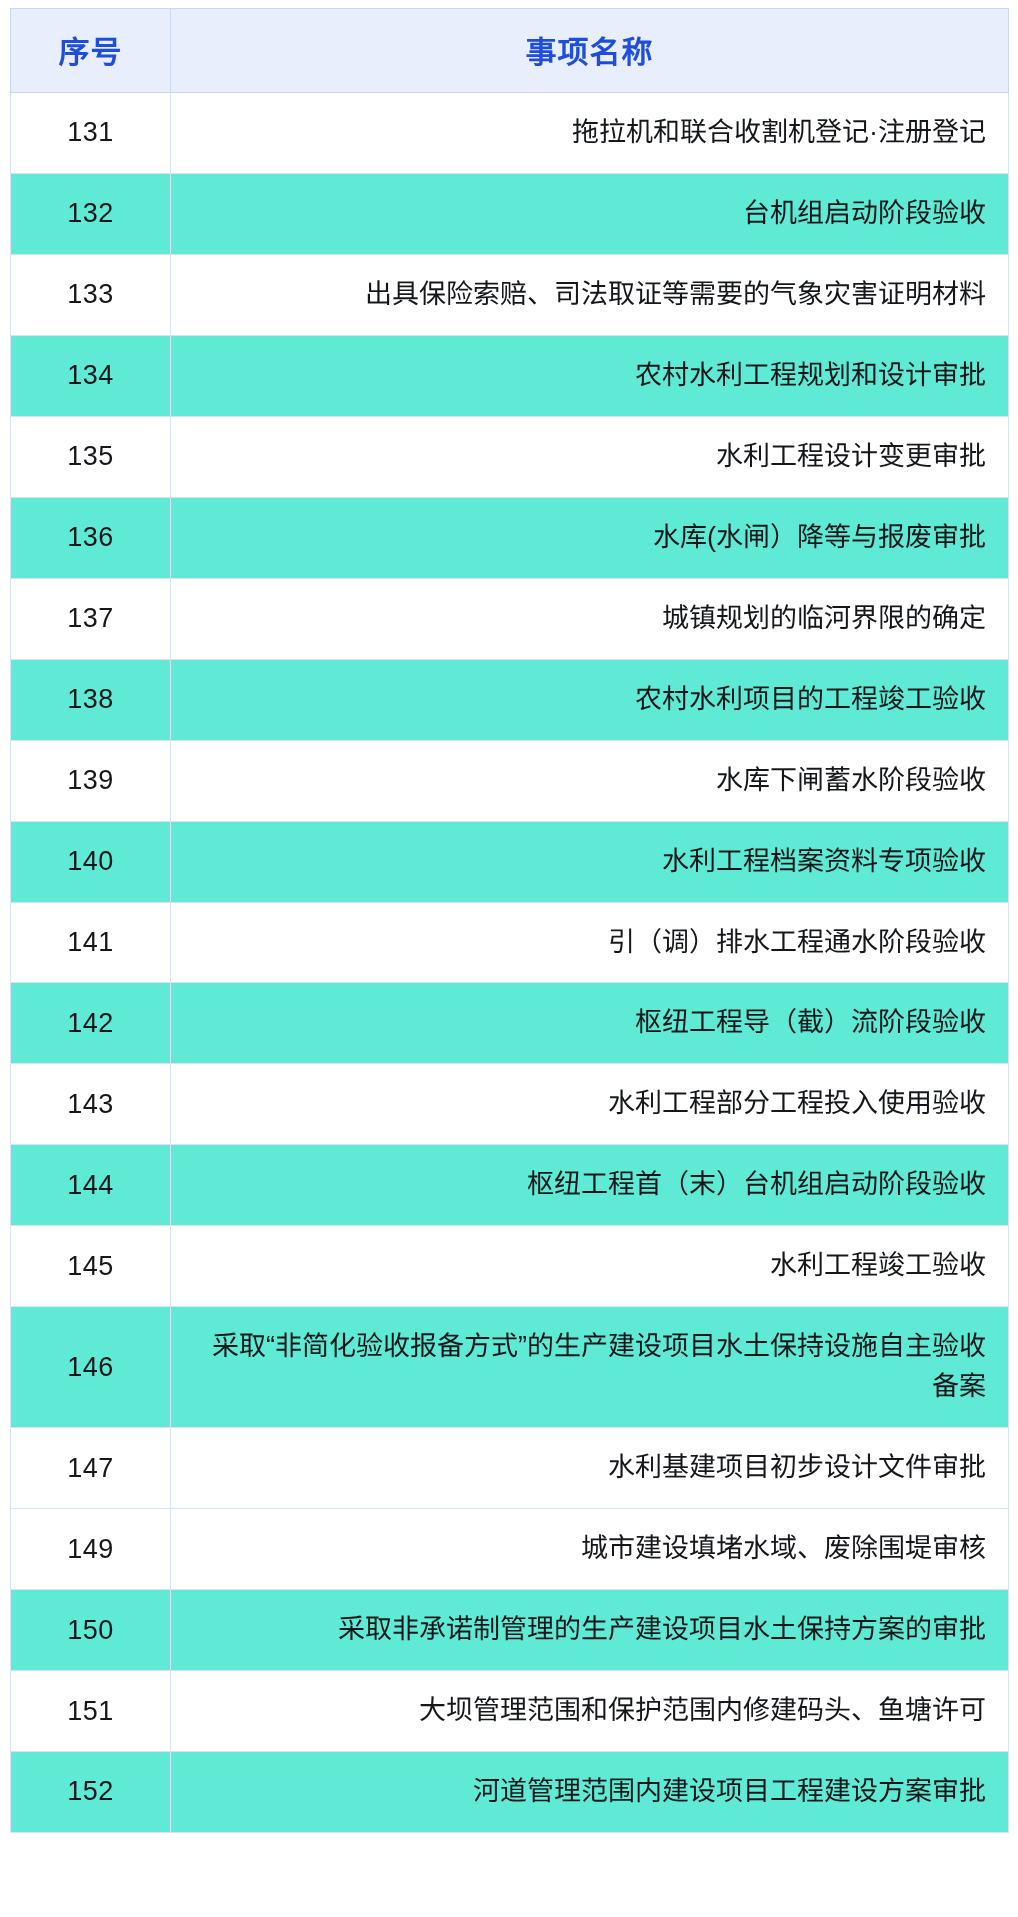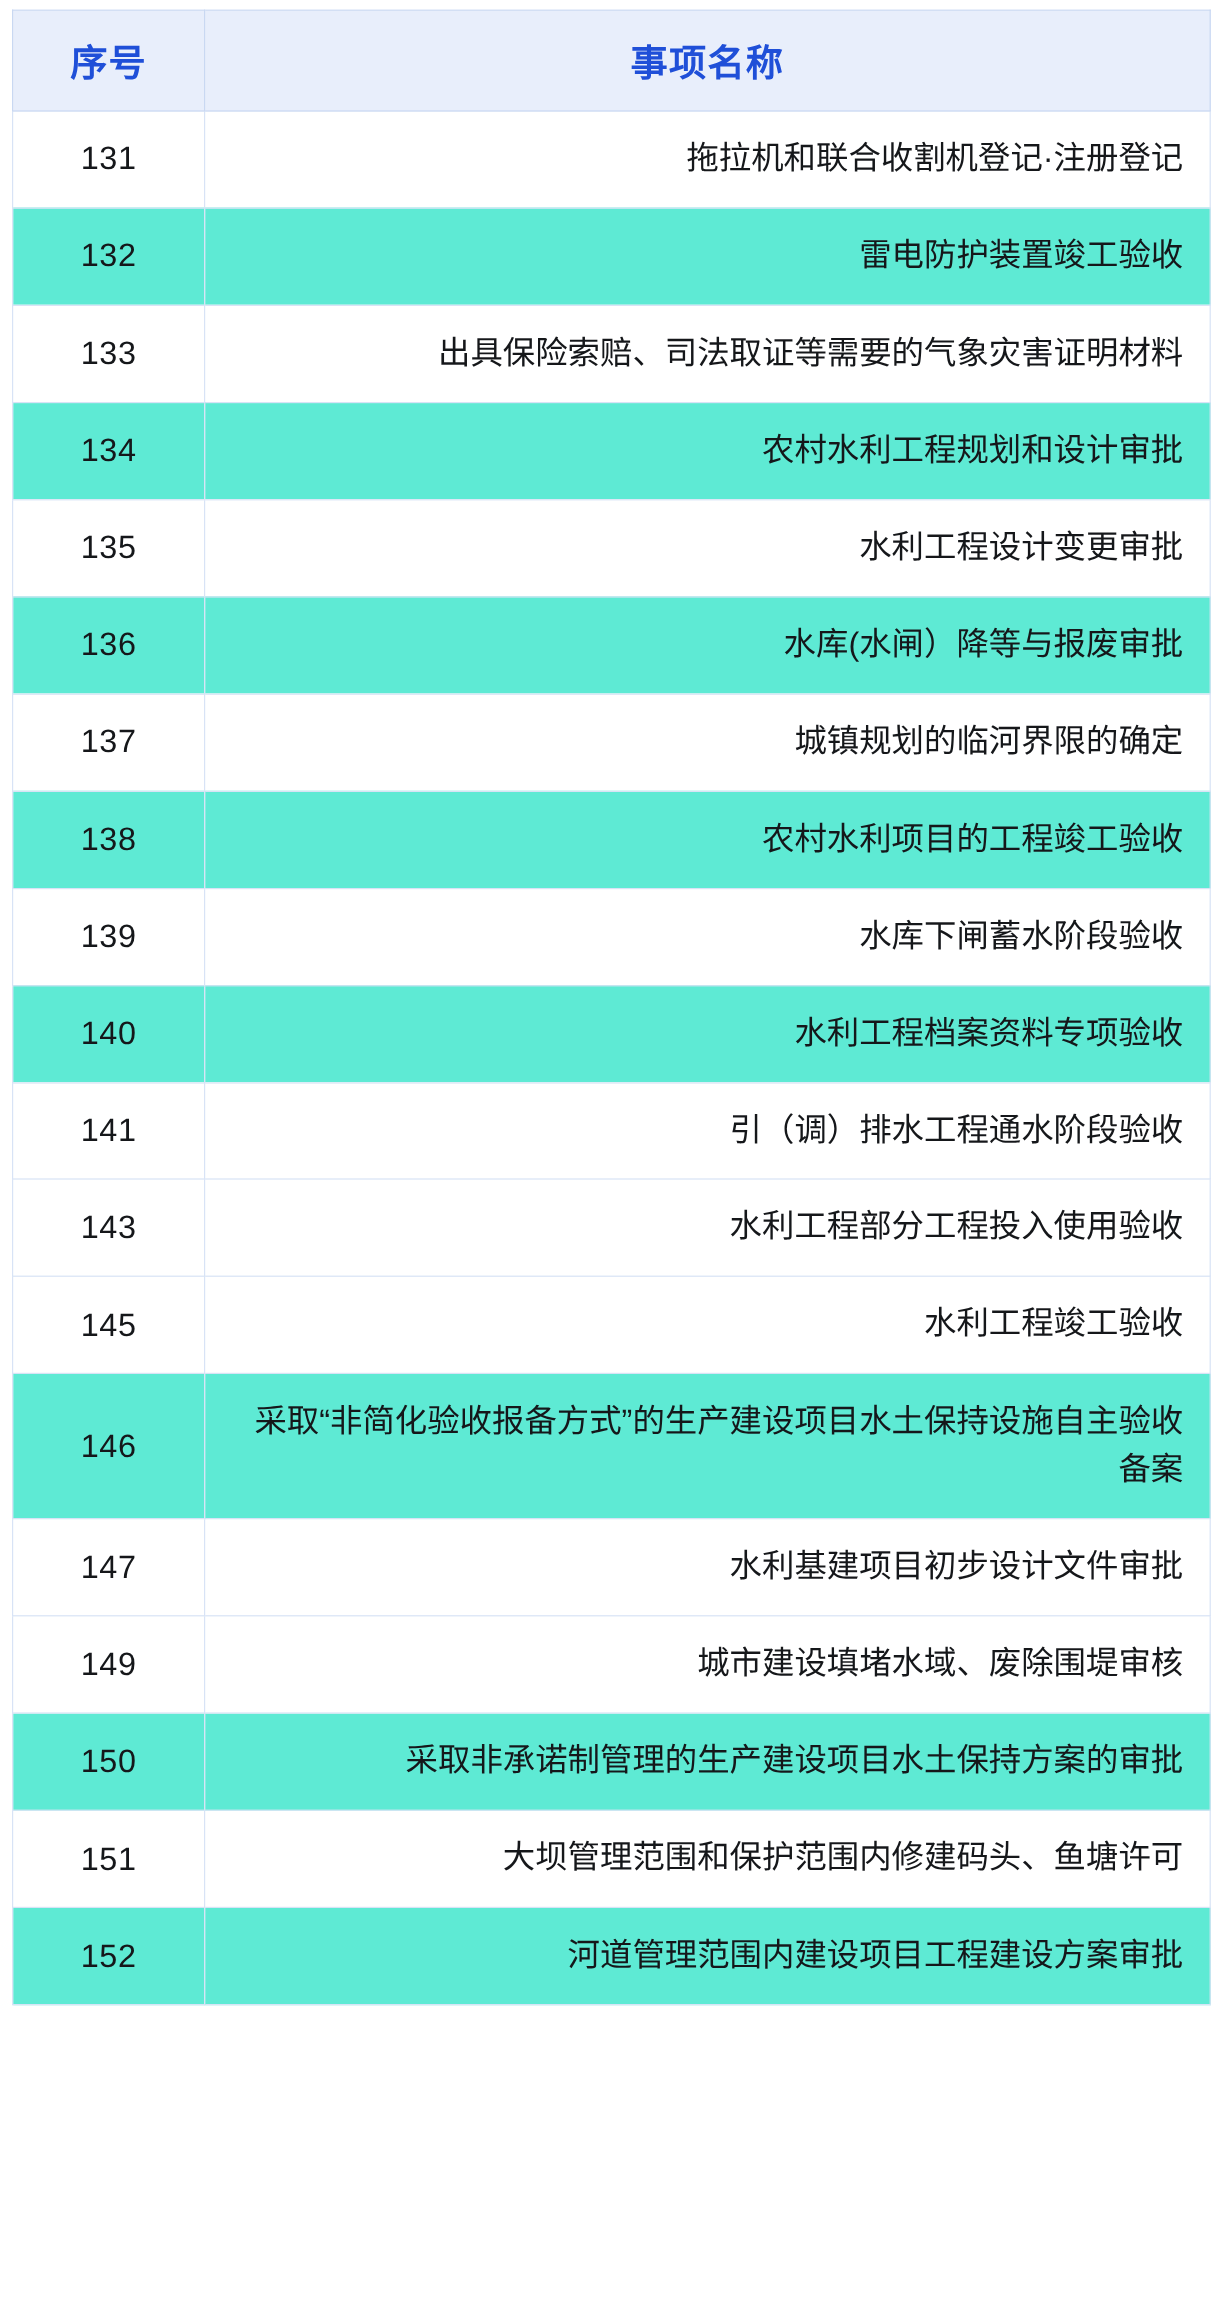--- a/index.html
+++ b/index.html
@@ -91,21 +91,21 @@
         <th class="th-name">事项名称</th>
       </tr>
     </thead>
     <tbody id="table-body">
         <tr class="row-odd">
           <td class="cell-seq">131</td>
           <td class="cell-name">拖拉机和联合收割机登记·注册登记</td>
         </tr>
         <tr class="row-even">
           <td class="cell-seq">132</td>
-          <td class="cell-name">雷电防护装置竣工验收</td>
+          <td class="cell-name">台机组启动阶段验收</td>
         </tr>
         <tr class="row-odd">
           <td class="cell-seq">133</td>
           <td class="cell-name">出具保险索赔、司法取证等需要的气象灾害证明材料</td>
         </tr>
         <tr class="row-even">
           <td class="cell-seq">134</td>
           <td class="cell-name">农村水利工程规划和设计审批</td>
         </tr>
         <tr class="row-odd">
@@ -129,23 +129,31 @@
           <td class="cell-name">水库下闸蓄水阶段验收</td>
         </tr>
         <tr class="row-even">
           <td class="cell-seq">140</td>
           <td class="cell-name">水利工程档案资料专项验收</td>
         </tr>
         <tr class="row-odd">
           <td class="cell-seq">141</td>
           <td class="cell-name">引（调）排水工程通水阶段验收</td>
         </tr>
+        <tr class="row-even">
+          <td class="cell-seq">142</td>
+          <td class="cell-name">枢纽工程导（截）流阶段验收</td>
+        </tr>
         <tr class="row-odd">
           <td class="cell-seq">143</td>
           <td class="cell-name">水利工程部分工程投入使用验收</td>
+        </tr>
+        <tr class="row-even">
+          <td class="cell-seq">144</td>
+          <td class="cell-name">枢纽工程首（末）台机组启动阶段验收</td>
         </tr>
         <tr class="row-odd">
           <td class="cell-seq">145</td>
           <td class="cell-name">水利工程竣工验收</td>
         </tr>
         <tr class="row-even">
           <td class="cell-seq">146</td>
           <td class="cell-name">采取“非简化验收报备方式”的生产建设项目水土保持设施自主验收备案</td>
         </tr>
         <tr class="row-odd">

